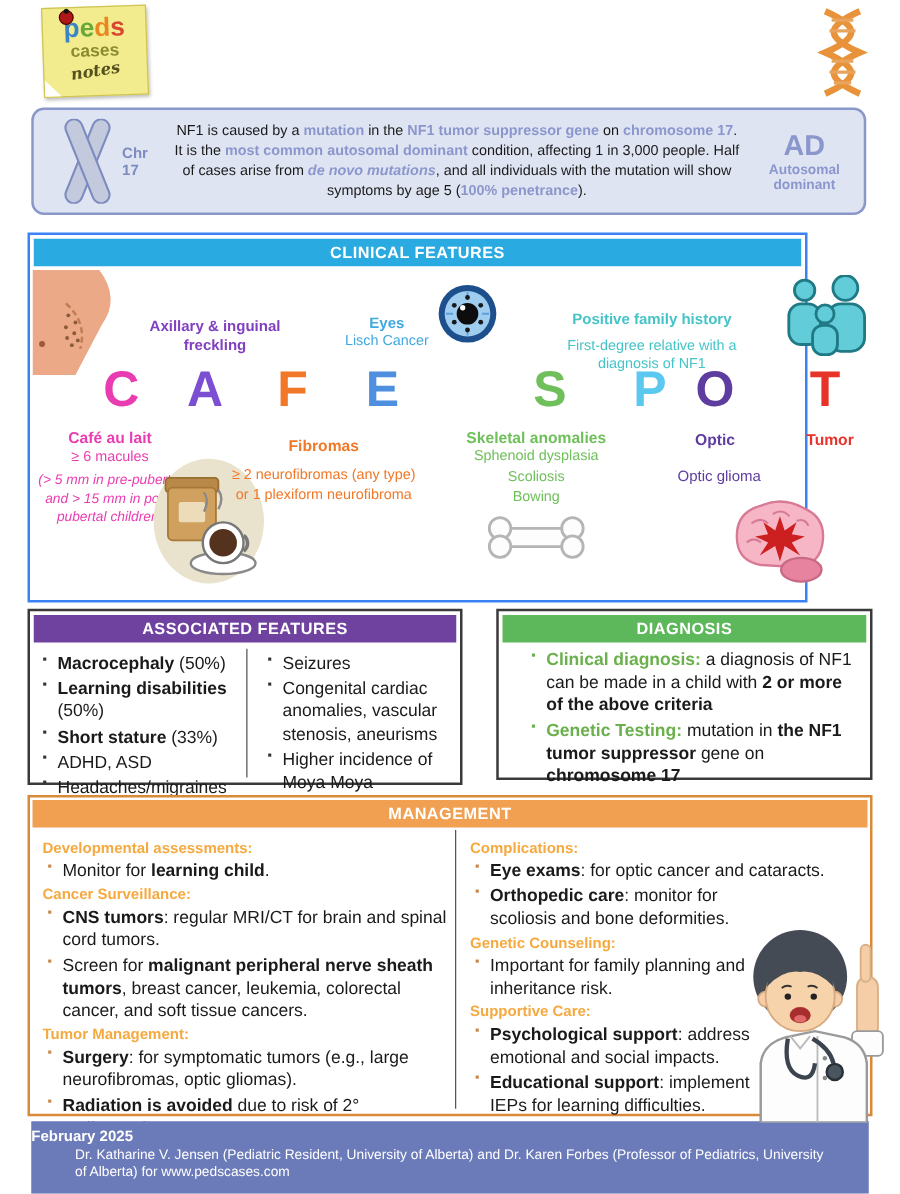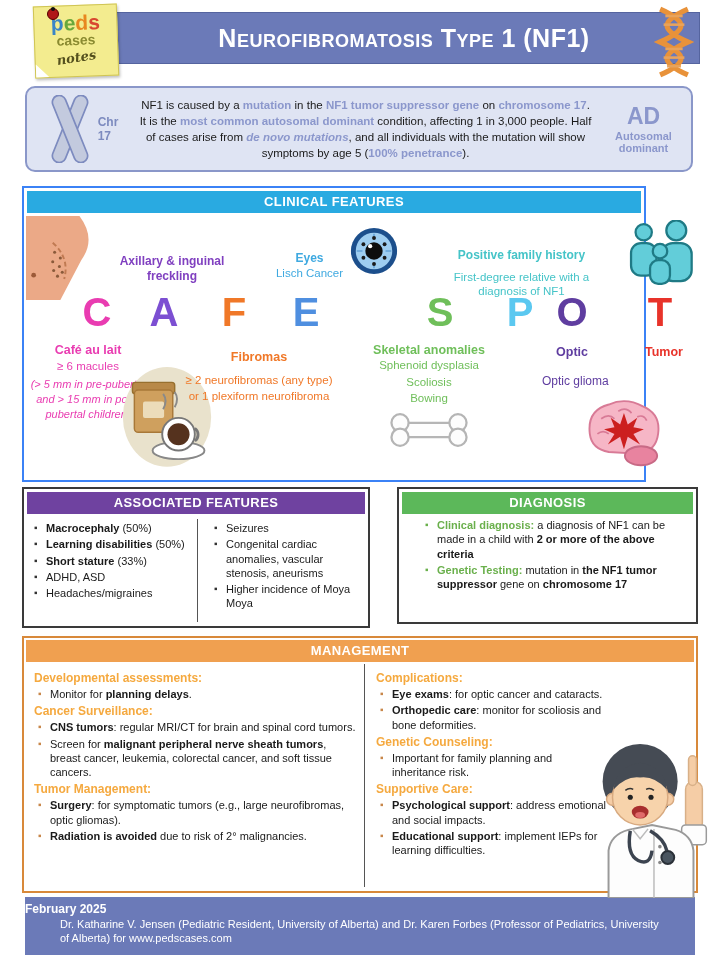--- a/index.html
+++ b/index.html
@@ -74,21 +74,21 @@
               color:#5f3da0;font-size:12px;}
 
   .assoc{left:22px;top:487px;width:348px;height:141px;border:2px solid #3a3a3a;}
   .assoc .sec-h{background:#6f42a0;}
   .diag{left:397px;top:487px;width:301px;height:137px;border:2px solid #3a3a3a;}
   .diag .sec-h{background:#5cb85a;}
   .mgmt{left:22px;top:636px;width:676px;height:257px;border:2px solid #d8893a;}
   .mgmt .sec-h{background:#f0a050;margin:2px;}
 
   ul.blt{margin:2px 0 0 0;padding:0 0 0 16px;list-style:none;}
-  ul.blt li{position:relative;font-size:11px;line-height:1.3;margin-bottom:2px;}
+  ul.blt li{position:relative;font-size:14px;line-height:1.3;margin-bottom:2px;}
   ul.blt li::before{content:"▪";position:absolute;left:-12px;top:0;font-size:10px;color:#333;}
   .diag ul.blt li::before{color:#6ab04c;}
   .mgmt ul.blt li::before{color:#c8874a;}
   .lead{color:#6ab04c;font-weight:bold;}
 
   .assoc-cols{position:absolute;left:6px;top:30px;right:6px;bottom:4px;display:flex;}
   .assoc-left{width:168px;border-right:1.5px solid #555;padding-right:6px;box-sizing:border-box;}
   .assoc-right{flex:1;padding-left:12px;}
 
   .mg-col-l{position:absolute;left:10px;top:30px;width:324px;}
@@ -105,23 +105,20 @@
   .footer-credit{font-size:11px;line-height:1.3;width:600px;margin:1px auto 0 auto;}
 
   .doctor{position:absolute;left:588px;top:740px;width:128px;height:158px;z-index:4;}
   .icon{display:block;}
 </style>
 </head>
 <body>
 
 <div class="page">
 
-  <div class="title-bar">
-    <span class="page-title">Neurofibromatosis Type 1 (NF1)</span>
-  </div>
   <div class="logo">
     <div class="logo-word1"><span class="lp">p</span><span class="le">e</span><span class="ld">d</span><span class="ls">s</span></div>
     <div class="logo-word2">cases</div>
     <div class="logo-word3">notes</div>
   </div>
   <div class="ladybug"></div>
   <div class="dna">
     <svg class="icon" width="52" height="80" viewBox="0 0 60 84">
       <path d="M14,4 C46,18 46,28 14,42 C46,56 46,66 14,80" stroke="#e8923a" stroke-width="6" fill="none"></path>
       <path d="M46,4 C14,18 14,28 46,42 C14,56 14,66 46,80" stroke="#e8923a" stroke-width="6" fill="none"></path>
@@ -298,21 +295,21 @@
     </ul>
   </div>
 
   <div class="secbox mgmt">
     <div class="sec-h">MANAGEMENT</div>
     <div class="mg-divider"></div>
 
     <div class="mg-col-l">
       <div class="mg-h">Developmental assessments:</div>
       <ul class="blt">
-        <li><span>Monitor for </span><b>planning delays</b><span>.</span></li>
+        <li><span>Monitor for </span><b>learning child</b><span>.</span></li>
       </ul>
       <div class="mg-h">Cancer Surveillance:</div>
       <ul class="blt">
         <li><span></span><b>CNS tumors</b><span>: regular MRI/CT for brain and spinal cord tumors.</span></li>
         <li><span>Screen for </span><b>malignant peripheral nerve sheath tumors</b><span>, breast cancer, leukemia, colorectal cancer, and soft tissue cancers.</span></li>
       </ul>
       <div class="mg-h">Tumor Management:</div>
       <ul class="blt">
         <li><span></span><b>Surgery</b><span>: for symptomatic tumors (e.g., large neurofibromas, optic gliomas).</span></li>
         <li><span></span><b>Radiation is avoided</b><span> due to risk of 2° malignancies.</span></li>

